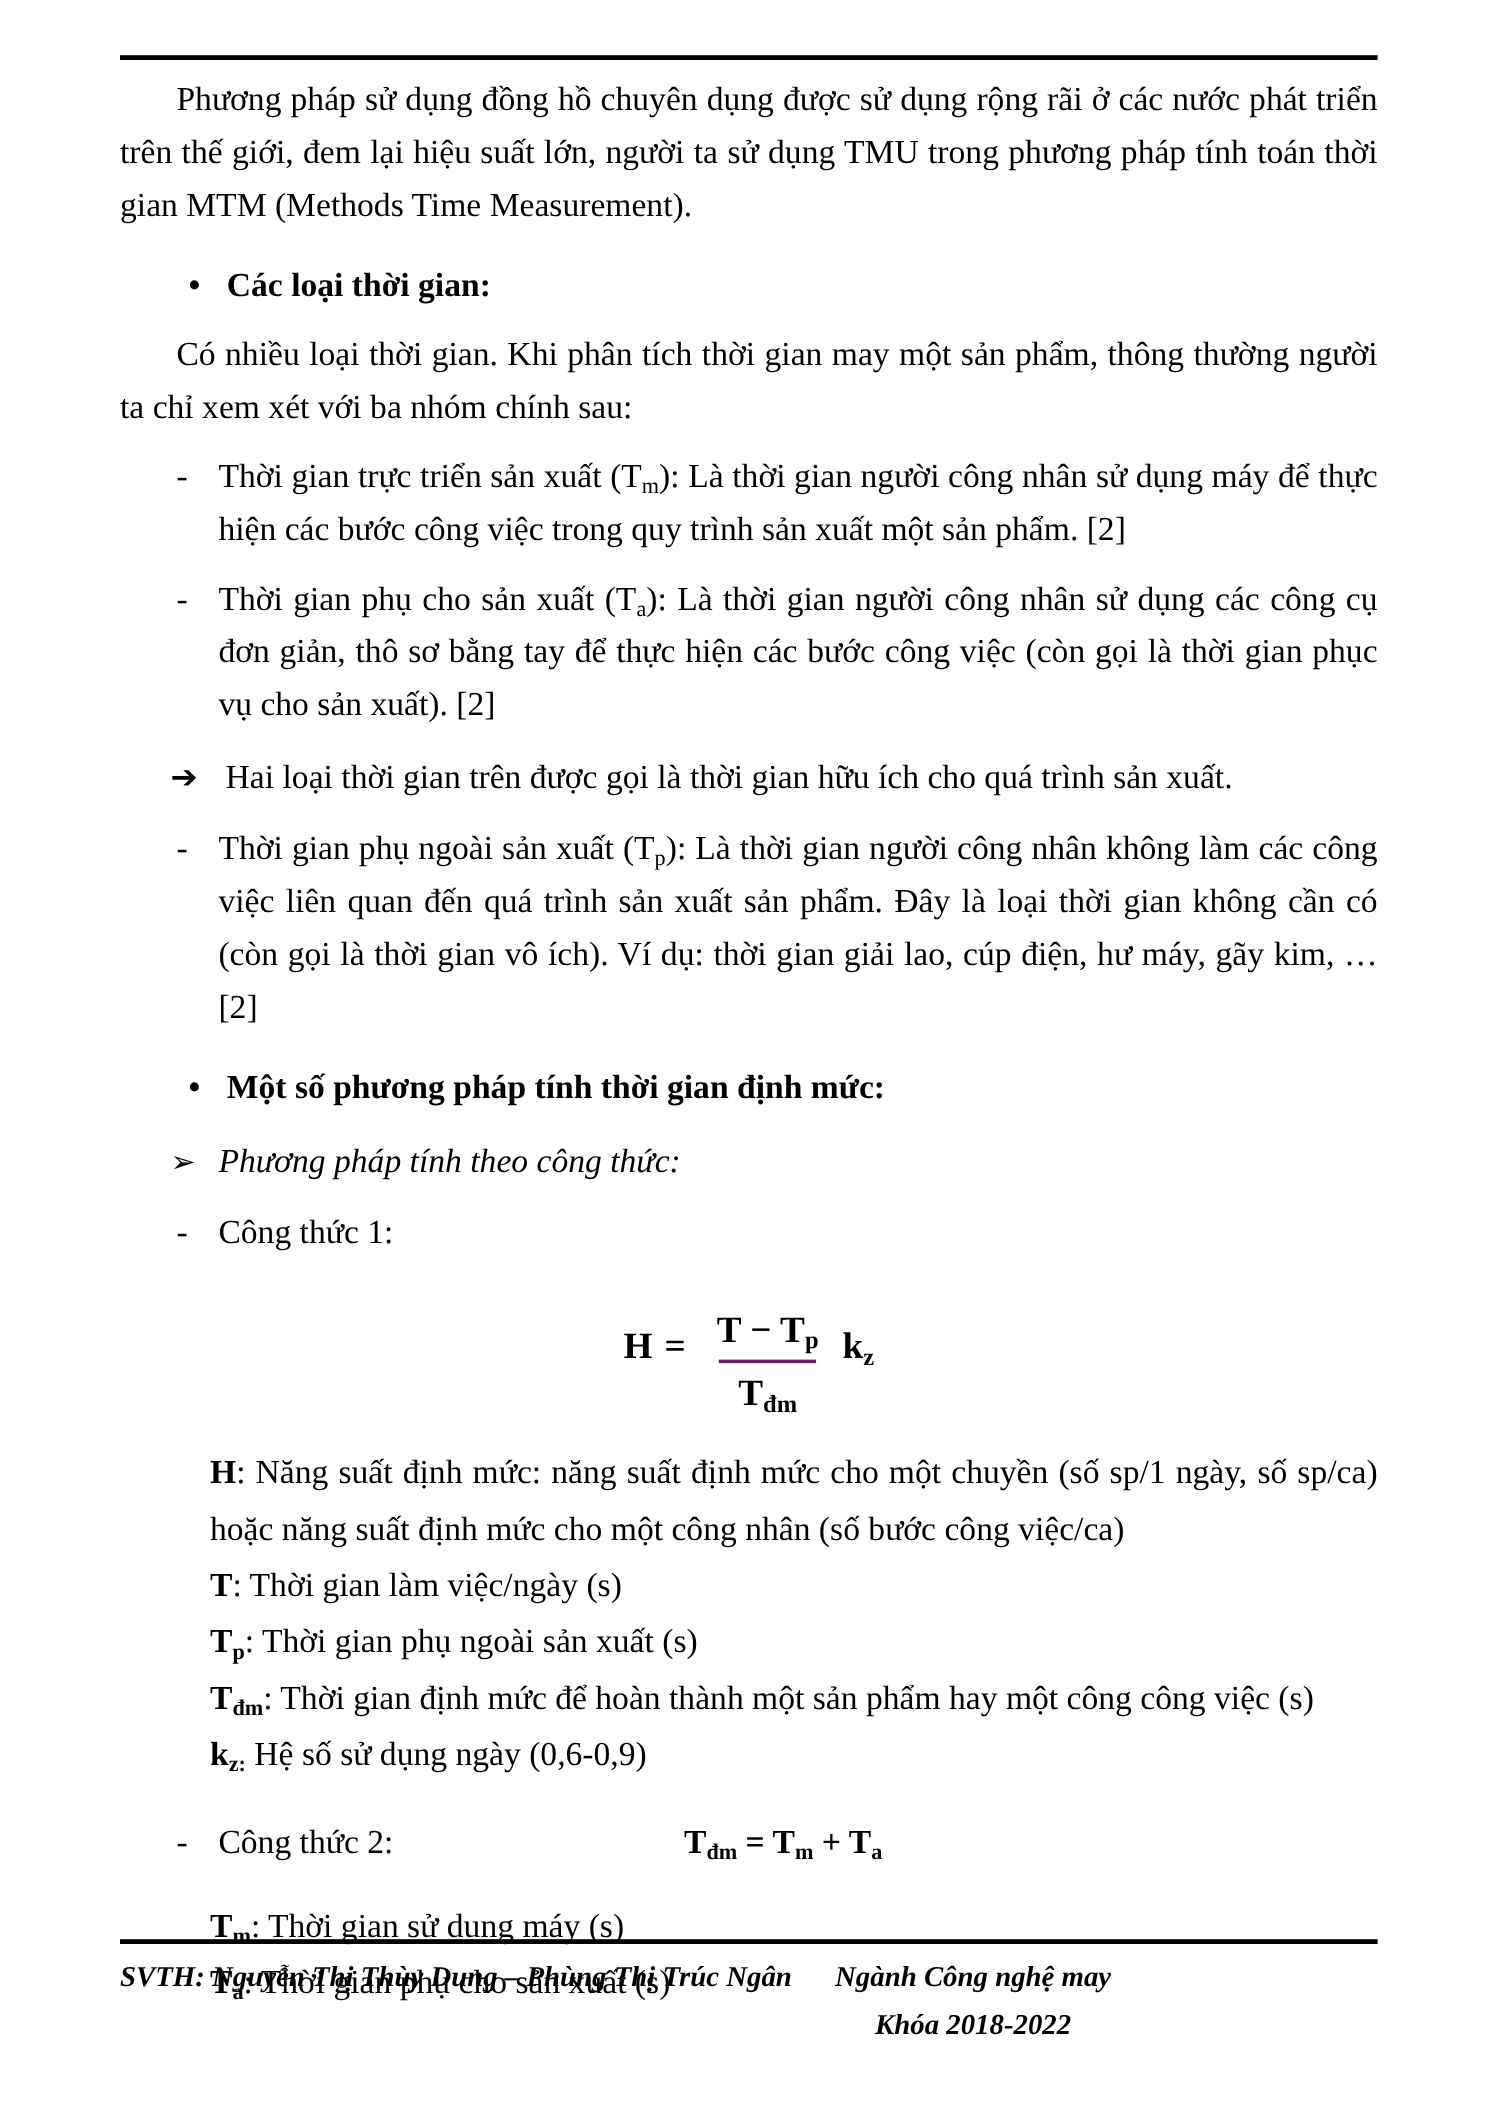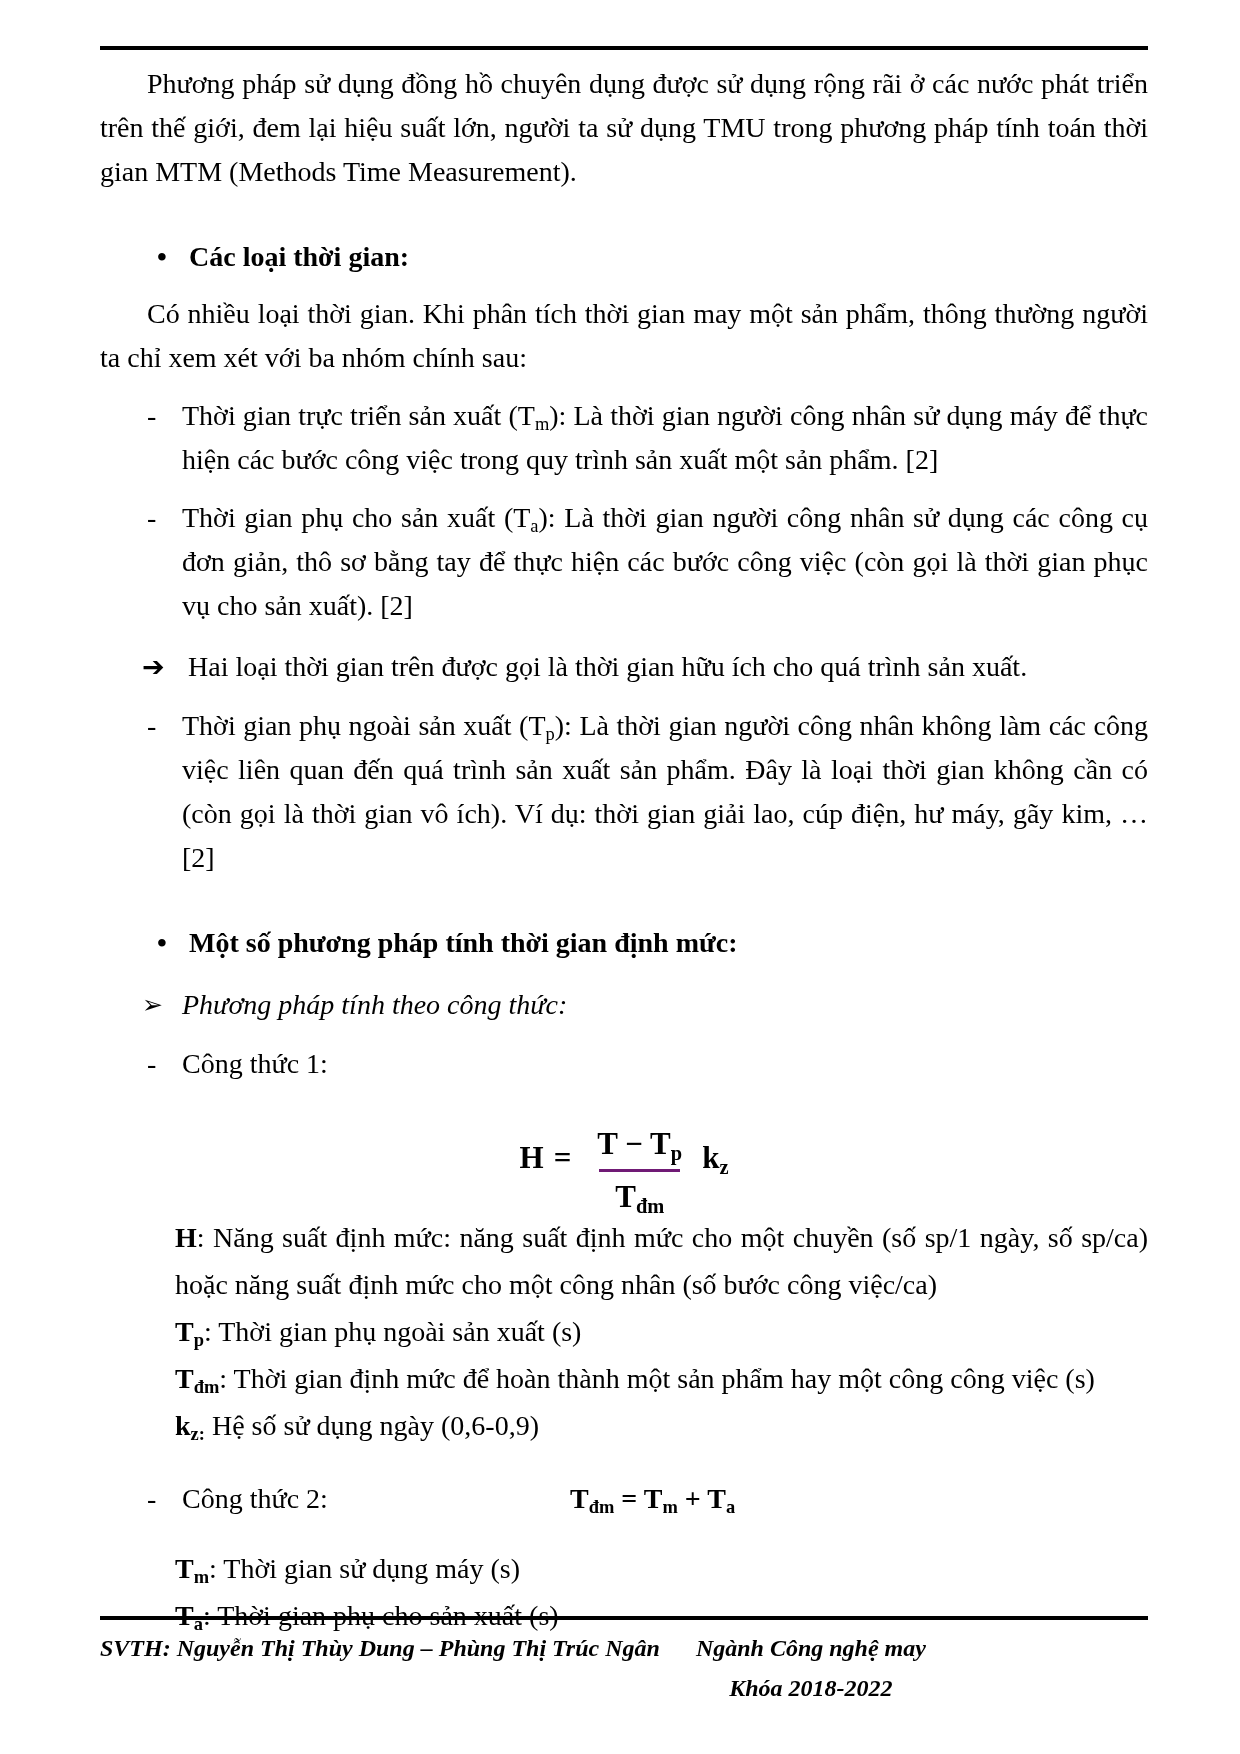--- a/index.html
+++ b/index.html
@@ -16,41 +16,41 @@
     padding:44px 92px 0 100px;
     box-sizing:border-box;
   }
   
   .header-row { display:flex; justify-content:space-between; align-items:flex-end; font-weight:bold; font-size:29px; }
   .header-title { font-style:italic; }
   .header-page { font-style:normal; }
   .header-rule { border:none; border-top:4px solid #000; margin:2px 0 0 0; }
   
   .para { margin:12px 0 0 0; text-indent:47px; text-align:justify; line-height:44px; }
-  .heading { margin:40px 0 0 0; padding-left:57px; font-weight:bold; line-height:46px; }
+  .heading { margin:22px 0 0 0; padding-left:57px; font-weight:bold; line-height:46px; }
   .heading .bullet { display:inline-block; width:32px; }
   .ditem { position:relative; margin:14px 0 0 0; padding-left:82px; text-align:justify; line-height:44px; }
   .ditem .marker { position:absolute; left:47px; }
   .note { position:relative; margin:16px 0 0 0; padding-left:88px; line-height:46px; }
   .note .marker { position:absolute; left:42px; top:0; font-family:"DejaVu Sans", sans-serif; font-weight:bold; font-size:27px; }
   .subheading { position:relative; margin:16px 0 0 0; padding-left:82px; font-style:italic; line-height:46px; }
   .subheading .marker { position:absolute; left:42px; font-style:normal; font-family:"DejaVu Sans", sans-serif; font-size:25px; }
   
   .sub { font-size:0.66em; vertical-align:-0.28em; line-height:0; letter-spacing:0; }
   
   .formula1 { margin:16px 0 0 0; display:flex; justify-content:center; align-items:center; font-weight:bold; font-size:31px; line-height:1.15; }
   .formula1 .lhs { margin-right:10px; }
   .formula1 .eqs { margin-right:10px; }
   .frac { display:inline-flex; flex-direction:column; align-items:center;margin-top:24px; }
   .frac .num { padding:0 16px 7px 16px; }
   .frac .den { border-top:3px solid #701a75; padding:7px 16px 0 16px; }
   .formula1 .coef { margin-left:4px; }
   
   .def { margin:0; padding-left:75px; text-align:justify; line-height:47px; }
-  .def.first { }
+  .def.first { margin-top:26px; }
   .term { font-weight:bold; }
   
   .ct2-row { position:relative; margin:26px 0 0 0; padding-left:82px; line-height:48px; }
   .ct2-row .marker { position:absolute; left:47px; }
   .ct2-row .eq { position:absolute; left:470px; top:0; font-weight:bold; }
   .defs2-gap { margin-top:22px; }
   .exp { margin:8px 0 0 0; padding-left:47px; line-height:47px; }
   .bold { font-weight:bold; }
   
   .footer { position:absolute; left:100px; right:92px; bottom:46px; }
@@ -106,20 +106,21 @@
     <span class="eqs">=</span>
     <span class="frac">
       <span class="num"><span>T − T</span><span class="sub">p</span></span>
       <span class="den"><span>T</span><span class="sub">đm</span></span>
     </span>
     <span class="coef"><span>k</span><span class="sub">z</span></span>
   </div>
 
   <p class="def first"><span class="term"><span>H</span><span class="sub"></span></span><span>: Năng suất định mức: năng suất định mức cho một chuyền (số sp/1 ngày, số sp/ca) hoặc năng suất định mức cho một công nhân (số bước công việc/ca)</span></p>
 
+  <p class="def"><span class="term"><span>T</span><span class="sub"></span></span><span>: Thời gian làm việc/ngày (s)</span></p>
 
   <p class="def"><span class="term"><span>T</span><span class="sub">p</span></span><span>: Thời gian phụ ngoài sản xuất (s)</span></p>
 
   <p class="def"><span class="term"><span>T</span><span class="sub">đm</span></span><span>: Thời gian định mức để hoàn thành một sản phẩm hay một công công việc (s)</span></p>
 
   <p class="def"><span class="term"><span>k</span><span class="sub">z:</span></span><span> Hệ số sử dụng ngày (0,6-0,9)</span></p>
 
   <div class="ct2-row">
     <span class="marker">-</span><span>Công thức 2:</span>
     <span class="eq"><span>T</span><span class="sub">đm</span><span> = T</span><span class="sub">m</span><span> + T</span><span class="sub">a</span></span>

